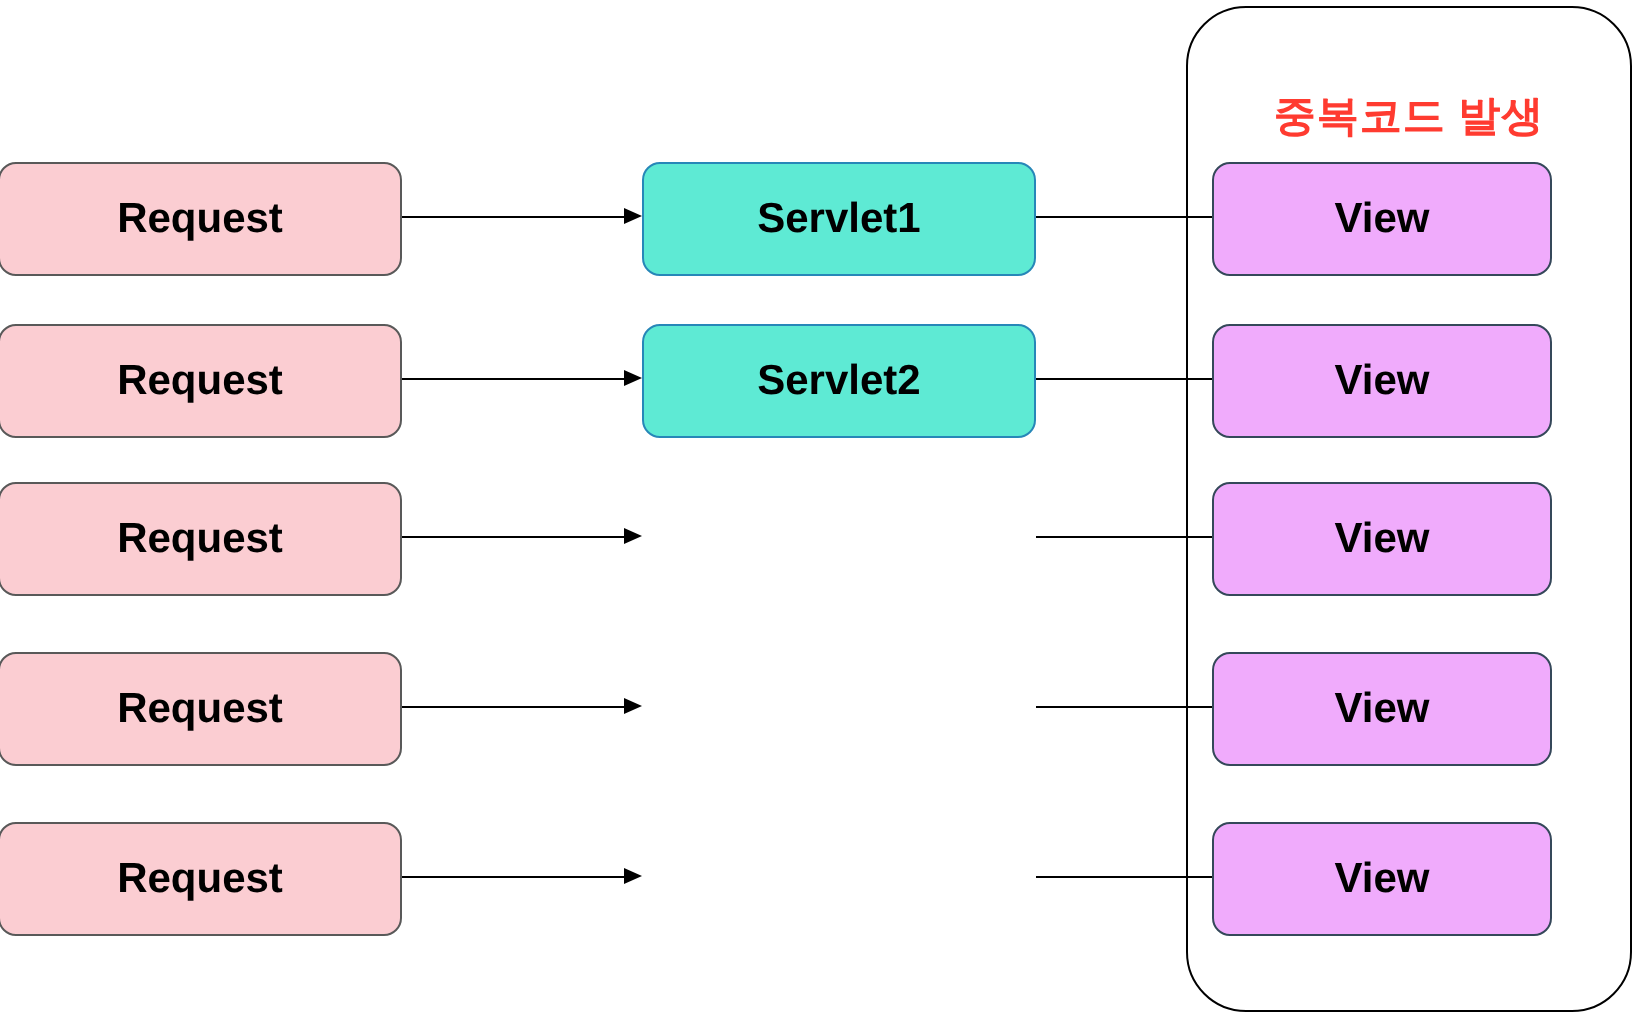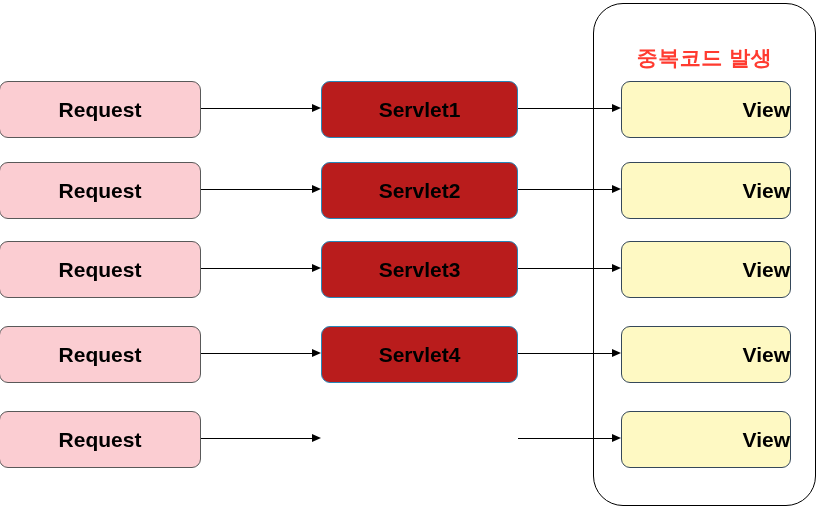--- a/index.html
+++ b/index.html
@@ -62,29 +62,28 @@
   }
   .box-request {
     left: -1px;
     width: 202px;
     background: #FBCDD2;
     border: 1.5px solid #595959;
   }
   .box-servlet {
     left: 321px;
     width: 197px;
-    background: #b91c1c;
+    background: #5eead4;
     border: 1.5px solid #2787B8;
   }
   .box-view {
-    left: 621px;
+    left: 606px;
     width: 170px;
-    background: #fef9c3;
+    background: #f0abfc;
     border: 1.5px solid #35485A;
-    justify-content: flex-end;
   }
 
   
   .arrow {
     position: absolute;
     top: 27px;
     height: 0;
     border-top: 1.6px solid #000000;
   }
   .arrow::after {
@@ -136,37 +135,31 @@
     <div class="box box-view">
       <span>View</span>
     </div>
   </div>
 
   <div class="row" style="top:241px">
     <div class="box box-request">
       <span>Request</span>
     </div>
     <div class="arrow arrow-req-servlet"></div>
-    <div class="box box-servlet">
-      <span>Servlet3</span>
-    </div>
     <div class="arrow arrow-servlet-view"></div>
     <div class="box box-view">
       <span>View</span>
     </div>
   </div>
 
   <div class="row" style="top:326px">
     <div class="box box-request">
       <span>Request</span>
     </div>
     <div class="arrow arrow-req-servlet"></div>
-    <div class="box box-servlet">
-      <span>Servlet4</span>
-    </div>
     <div class="arrow arrow-servlet-view"></div>
     <div class="box box-view">
       <span>View</span>
     </div>
   </div>
 
   <div class="row" style="top:411px">
     <div class="box box-request">
       <span>Request</span>
     </div>

